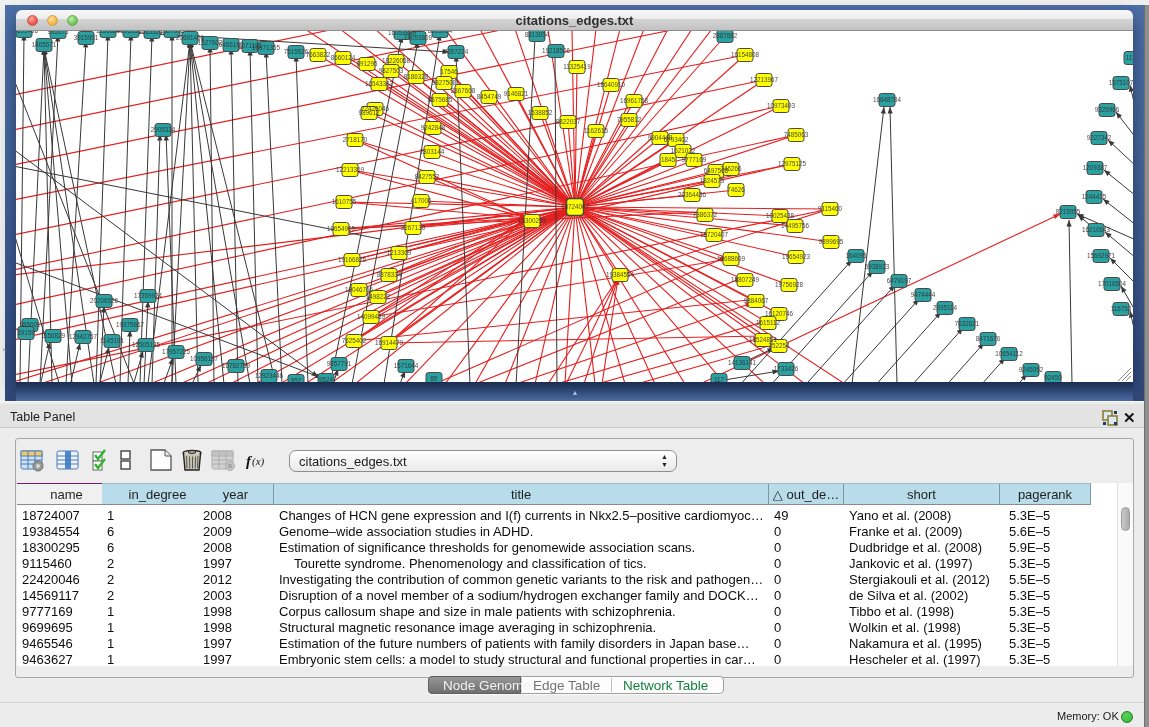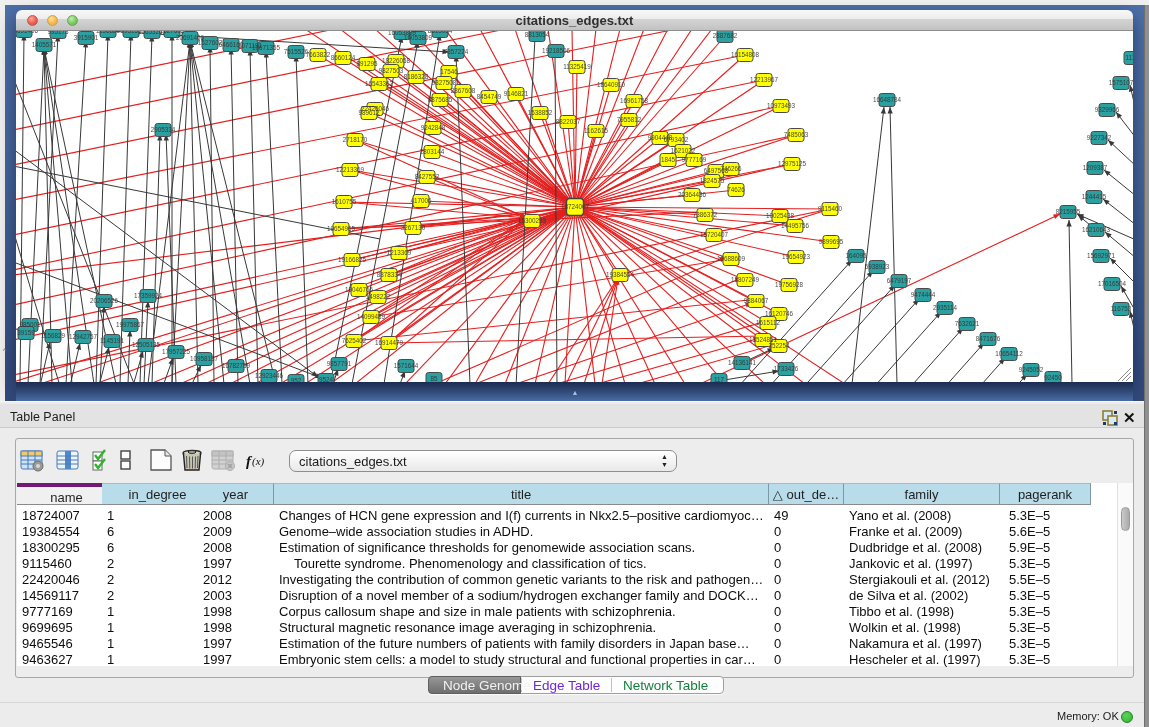--- a/index.html
+++ b/index.html
@@ -793,26 +793,26 @@
 <path d="M16 14 L20 18 M20 14 L16 18" stroke="#888" stroke-width="1.6"></path>
 </g>
 
 <text x="226" y="17" font-family="Liberation Serif,serif" font-style="italic" font-weight="bold" font-size="15" fill="#111">f</text>
 <text x="232" y="16" font-family="Liberation Serif,serif" font-style="italic" font-size="11" fill="#111">(x)</text>
 </svg></div>
 <div id="dropdown" class="abs"></div>
 <div id="ddtext" class="abs">citations_edges.txt</div>
 <div class="abs" style="left:661px;top:453px;font-size:7px;color:#222;line-height:8px;text-align:center">▲<br>▼</div>
 
-<div class="hcell abs" style="left:17px;width:100px;background:#f0f0f0;border-top:4px solid #701a75">name</div>
+<div class="hcell abs" style="left:17px;width:100px;background:#f0f0f0;border-top:1px solid #701a75">name</div>
 <div class="hcell abs" style="left:102px;width:112px">in_degree</div>
 <div class="hcell abs" style="left:198px;width:76px">year</div>
 <div class="hcell abs" style="left:274px;width:495px">title</div>
 <div class="hcell abs" style="left:769px;width:75px">△ out_de…</div>
-<div class="hcell abs" style="left:844px;width:156px">family</div>
+<div class="hcell abs" style="left:844px;width:156px">short</div>
 <div class="hcell abs" style="left:1000px;width:91px">pagerank</div>
 <div class="abs" style="left:1091px;top:483px;width:26px;height:22px;background:#fff"></div>
 <div id="tablewhite" class="abs"></div>
 <div class="abs" id="rows" style="left:0;top:0">
     <div class="trow" style="top:508px">
 <span style="left:22px">18724007</span>
       <span style="left:107px">1</span>
       <span style="left:203px">2008</span>
 <span style="left:279px;width:488px;overflow:hidden">Changes of HCN gene expression and I(f) currents in Nkx2.5–positive cardiomyoc…</span>
       <span style="left:774px">49</span>
@@ -881,38 +881,38 @@
       <span style="left:774px">0</span>
       <span style="left:849px">Wolkin et al. (1998)</span>
 <span style="left:1009px">5.3E–5</span>
     </div>
     <div class="trow" style="top:636px">
 <span style="left:22px">9465546</span>
       <span style="left:107px">1</span>
       <span style="left:203px">1997</span>
 <span style="left:279px;width:488px;overflow:hidden">Estimation of the future numbers of patients with family disorders in Japan base…</span>
       <span style="left:774px">0</span>
-      <span style="left:849px">Nakamura et al. (1997)</span>
+      <span style="left:849px">Nakamura et al. (1995)</span>
 <span style="left:1009px">5.3E–5</span>
     </div>
     <div class="trow" style="top:652px">
 <span style="left:22px">9463627</span>
       <span style="left:107px">1</span>
       <span style="left:203px">1997</span>
 <span style="left:279px;width:488px;overflow:hidden">Embryonic stem cells: a model to study structural and functional properties in car…</span>
       <span style="left:774px">0</span>
       <span style="left:849px">Hescheler et al. (1997)</span>
 <span style="left:1009px">5.3E–5</span>
     </div>
   </div>
 <div id="sbtrack" class="abs"></div>
 <div id="sbthumb" class="abs"></div>
 
 <div id="tabs" class="abs"></div>
 <div id="seg1" class="abs"></div>
 <div class="abs" style="left:521px;top:678px;width:1px;height:14px;background:#c0c0c0"></div>
 <div class="abs" style="left:611px;top:678px;width:1px;height:14px;background:#c0c0c0"></div>
 <div class="tabtxt abs" style="left:443px;color:#f2f2f2">Node Genome</div>
-<div class="tabtxt abs" style="left:533px;color:#6d28d9">Edge Table</div>
+<div class="tabtxt abs" style="left:533px;color:#737373">Edge Table</div>
 <div class="tabtxt abs" style="left:623px;color:#15803d">Network Table</div>
 <div id="statline" class="abs"></div>
 <div id="memtxt" class="abs">Memory: OK</div>
 <div id="memdot" class="abs"></div>
 <div id="rightstrip" class="abs"></div>
 </body></html>

